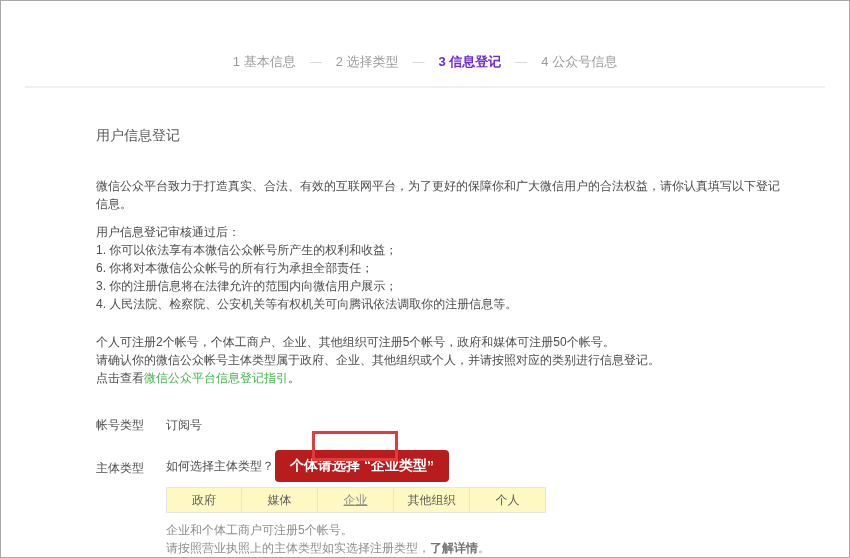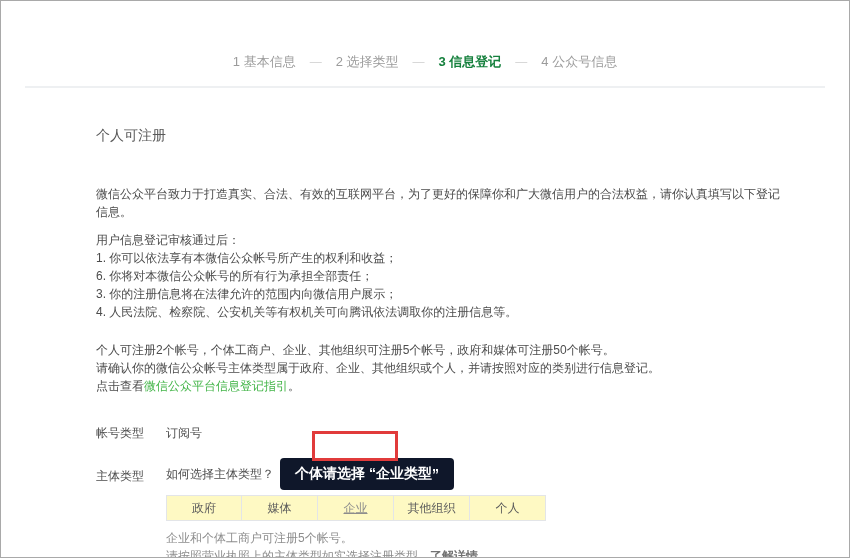--- a/index.html
+++ b/index.html
@@ -8,48 +8,48 @@
   .page {
     position:relative; width:850px; height:558px; background:#ffffff;
     border:1px solid #a9a9a9; overflow:hidden;
   }
   
   .stepper {
     padding-top:52px; display:flex; justify-content:center; align-items:center;
     font-size:13px; color:#9b9b9b; gap:14px;
   }
   .step { white-space:nowrap; }
-  .step.active { color:#15803d; font-weight:bold; }
+  .step.active { color:#6d28d9; font-weight:bold; }
   .step-sep { color:#d4d4d4; font-size:12px; }
   .divider { margin:15px 24px 0 24px; height:2px; background:#eef0f2; }
 
   
   .content { padding:0 60px 0 95px; font-size:12px; color:#4c4c4c; }
   .title { margin-top:39px; font-size:14px; font-weight:normal; color:#595959; }
-  .intro { margin-top:40px; line-height:18px;font-family:Liberation Serif, serif; }
+  .intro { margin-top:32px; line-height:18px;font-family:Liberation Serif, serif; }
   .review-header { margin-top:10px; line-height:18px; }
   .review-list { list-style:none; }
   .review-list li { line-height:18px; }
   .quota-block { margin-top:20px; }
   .quota-block div { line-height:18px; }
   a.link-green { color:#44b549; text-decoration:none; cursor:pointer; }
   a.link-blue { color:#737373; text-decoration:none; font-weight:bold; cursor:pointer;text-align:center; }
 
   
   .form-row { display:flex; font-size:12px; color:#4c4c4c; }
   .row-account { margin-top:30px; }
   .form-label { width:70px; flex:0 0 70px; }
   .row-subject { margin-top:16px; }
   .row-subject .form-label { padding-top:10px; }
   .subject-right { position:relative; }
   .help-row { display:flex; align-items:center; height:32px; }
   .help-link { color:#4c4c4c; cursor:pointer; }
   .tooltip {
-    margin-left:6px; height:32px; display:inline-flex; align-items:center;
-    background:#0f172a; color:#ffffff; font-size:14px; font-weight:bold;
+    margin-left:1px; height:32px; display:inline-flex; align-items:center;
+    background:#b91c1c; color:#ffffff; font-size:14px; font-weight:bold;
     padding:0 15px; border-radius:4px; white-space:nowrap;
   }
   .tooltip .hl { }
 
   
   .tabs { display:flex; margin-top:5px; }
   .tab {
     width:76px; height:26px; line-height:24px; text-align:center;
     border:1px solid #e3e5e8; border-left:none; background:#fef9c3;
     color:#5c5c5c; cursor:pointer; font-size:12px;
@@ -77,21 +77,21 @@
     <span class="step">2 选择类型</span>
     <span class="step-sep">—</span>
     <span class="step active">3 信息登记</span>
     <span class="step-sep">—</span>
     <span class="step">4 公众号信息</span>
   </div>
 
   <div class="divider"></div>
 
   <div class="content">
-    <h2 class="title">个人可注册</h2>
+    <h2 class="title">用户信息登记</h2>
 
     <p class="intro">微信公众平台致力于打造真实、合法、有效的互联网平台，为了更好的保障你和广大微信用户的合法权益，请你认真填写以下登记信息。</p>
 
     <p class="review-header">用户信息登记审核通过后：</p>
     <ul class="review-list">
       <li>1. 你可以依法享有本微信公众帐号所产生的权利和收益；</li>
       <li>6. 你将对本微信公众帐号的所有行为承担全部责任；</li>
       <li>3. 你的注册信息将在法律允许的范围内向微信用户展示；</li>
       <li>4. 人民法院、检察院、公安机关等有权机关可向腾讯依法调取你的注册信息等。</li>
     </ul>

